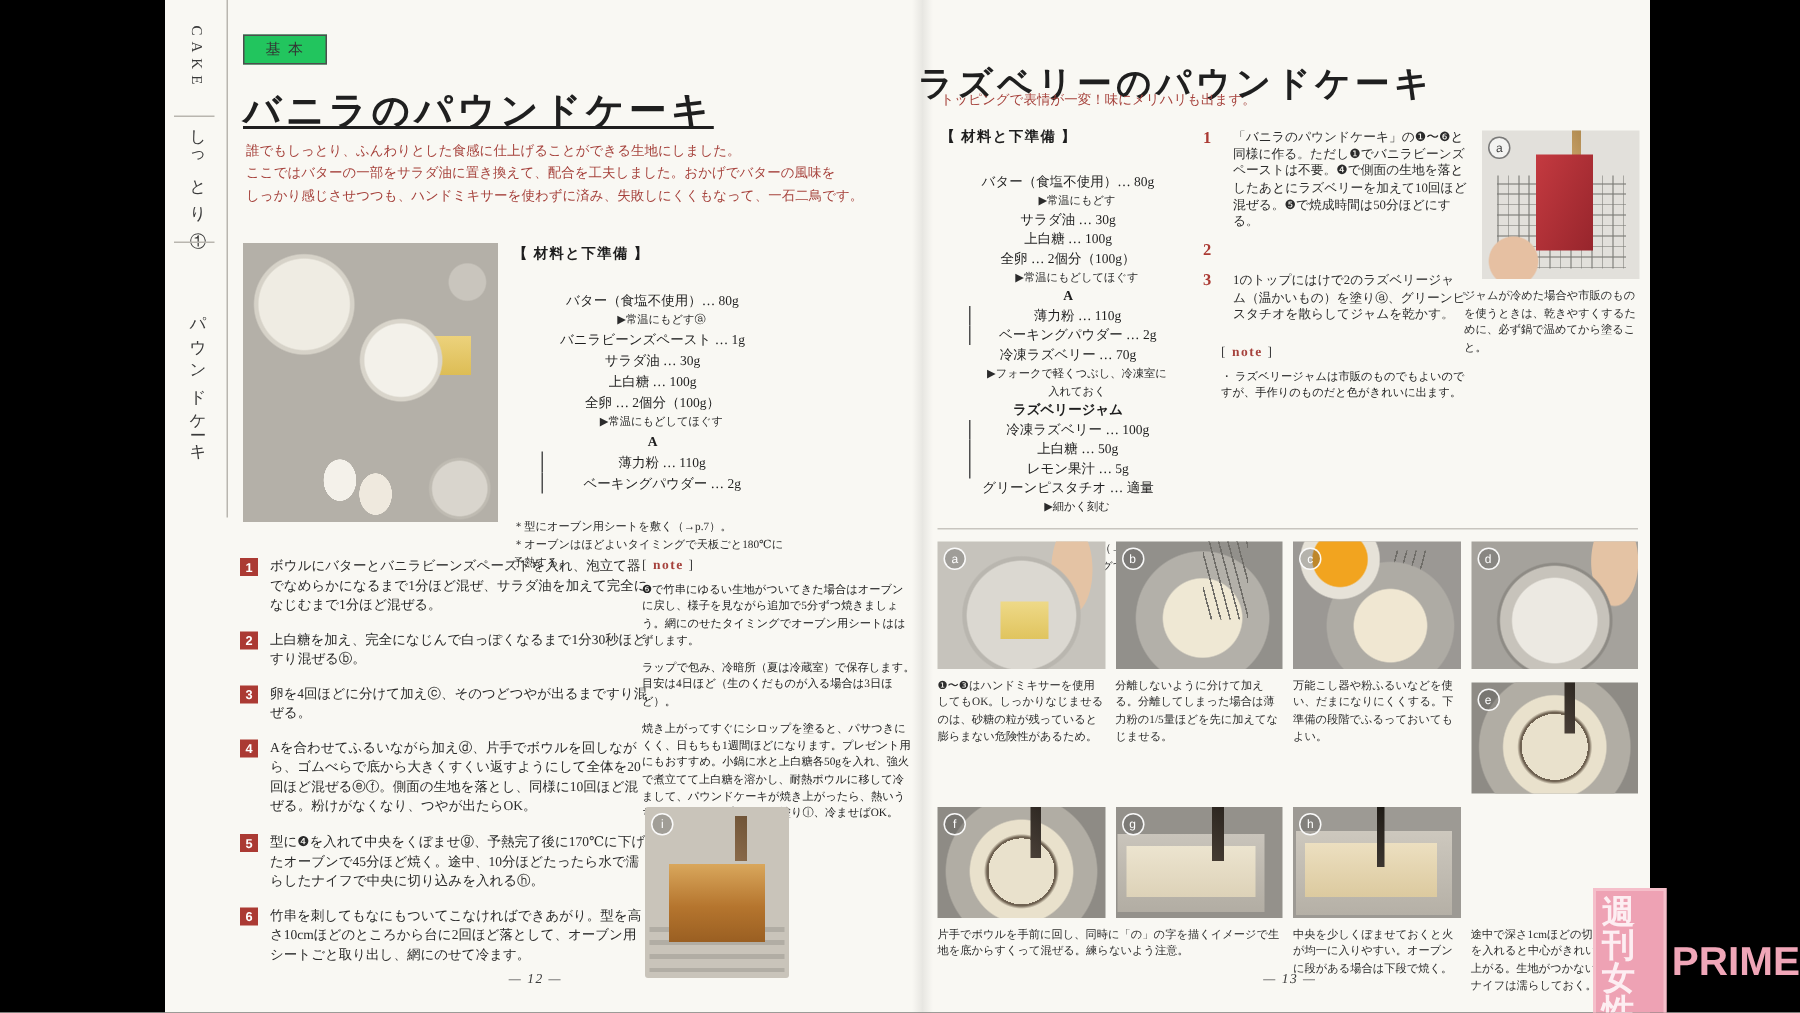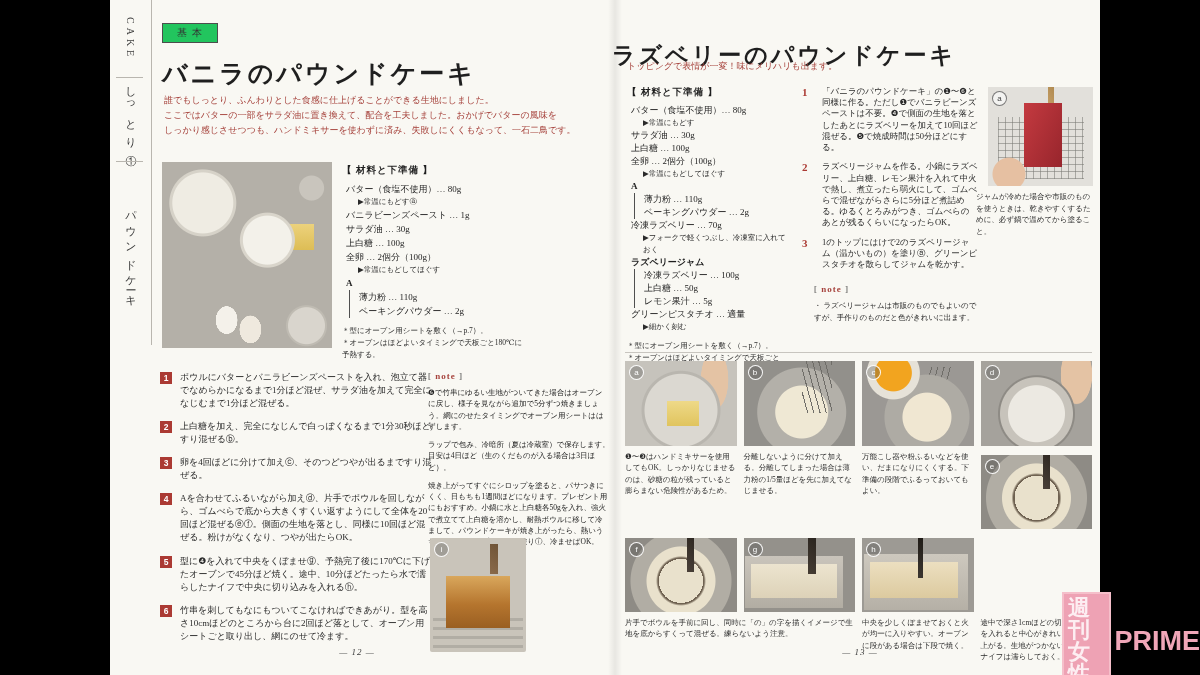--- a/index.html
+++ b/index.html
@@ -25,30 +25,30 @@
     font-size:11px;letter-spacing:4px;color:#3a3a3a;
   }
   .side-tab .rule{position:absolute;left:6px;right:8px;bottom:0;height:1px;background:#b9b6af;}
   .tab-cake{height:78px;position:relative;font-size:10px;}
   .tab-moist{height:84px;position:relative;}
   .tab-pound{height:183px;position:relative;}
   .badge{
     position:absolute;left:52px;top:23px;border:1px solid #4d4d4d;color:#333;
     font-size:10px;letter-spacing:5px;padding:2px 10px 2px 14px;background:#22c55e;
   }
-  .l-title{position:absolute;left:52px;top:40px;font-size:25px;font-weight:bold;letter-spacing:3px;color:#1f1f1f;white-space:nowrap;}
+  .l-title{position:absolute;left:52px;top:40px;font-size:25px;font-weight:bold;letter-spacing:3px;color:#1f1f1f;white-space:nowrap;text-decoration:underline;}
   .l-intro{position:absolute;left:54px;top:93px;font-size:9px;line-height:1.65;color:#a6423c;white-space:nowrap;}
   .r-title{position:absolute;left:502px;top:25px;font-size:23px;font-weight:bold;letter-spacing:3px;color:#1f1f1f;white-space:nowrap;}
   .r-sub{position:absolute;left:517px;top:60px;font-size:9px;color:#a6423c;}
   
   .ing{position:absolute;font-size:9px;line-height:14px;color:#1e1e1e;}
   .ing-left{left:232px;top:163px;width:186px;}
   .ing-right{left:517px;top:86px;width:170px;line-height:13px;}
   .ing-head{font-weight:bold;font-size:9.5px;margin-bottom:5px;letter-spacing:1px;}
-  .ing ul{list-style:none;margin:4px;padding:0;}
+  .ing ul{list-style:none;margin:16px;padding:0;text-align:center;}
   .i-prep{font-size:7.5px;padding-left:12px;line-height:12px;color:#2b2b2b;}
   .i-group{font-weight:bold;}
   .i-sub{border-left:1px solid #4f4f4f;margin-left:3px;padding-left:9px;}
   .i-foot{margin-top:7px;font-size:7.5px;line-height:12px;color:#2b2b2b;}
   
   .steps-left{position:absolute;left:50px;top:371px;width:272px;}
   .step{display:flex;margin-bottom:10px;}
   .step-badge{
     flex:0 0 12px;height:12px;background:#ab3a33;color:#fff;font-size:8.5px;line-height:12px;
     text-align:center;margin-right:8px;margin-top:1px;font-family:"Liberation Sans",sans-serif;font-weight:bold;
@@ -283,21 +283,20 @@
       </div>
     </div>
 
     <div class="col-right-steps">
       <div class="rstep">
         <span class="rstep-num">1</span>
         <p class="rstep-text">「バニラのパウンドケーキ」の❶〜❻と同様に作る。ただし❶でバニラビーンズペーストは不要。❹で側面の生地を落としたあとにラズベリーを加えて10回ほど混ぜる。❺で焼成時間は50分ほどにする。</p>
       </div>
       <div class="rstep">
         <span class="rstep-num">2</span>
-        <p class="rstep-text">ラズベリージャムを作る。小鍋にラズベリー、上白糖、レモン果汁を入れて中火で熱し、煮立ったら弱火にして、ゴムべらで混ぜながらさらに5分ほど煮詰める。ゆるくとろみがつき、ゴムべらのあとが残るくらいになったらOK。</p>
       </div>
       <div class="rstep">
         <span class="rstep-num">3</span>
         <p class="rstep-text">1のトップにはけで2のラズベリージャム（温かいもの）を塗りⓐ、グリーンピスタチオを散らしてジャムを乾かす。</p>
       </div>
       <div class="note-right">
         <div class="note-head">
           <span>[</span>
           <span class="nw">note</span>
           <span>]</span>

